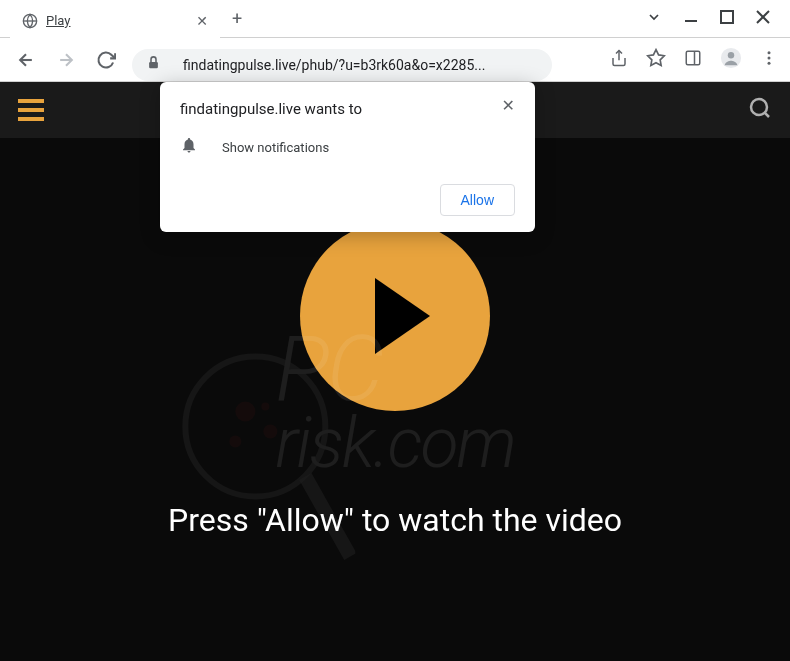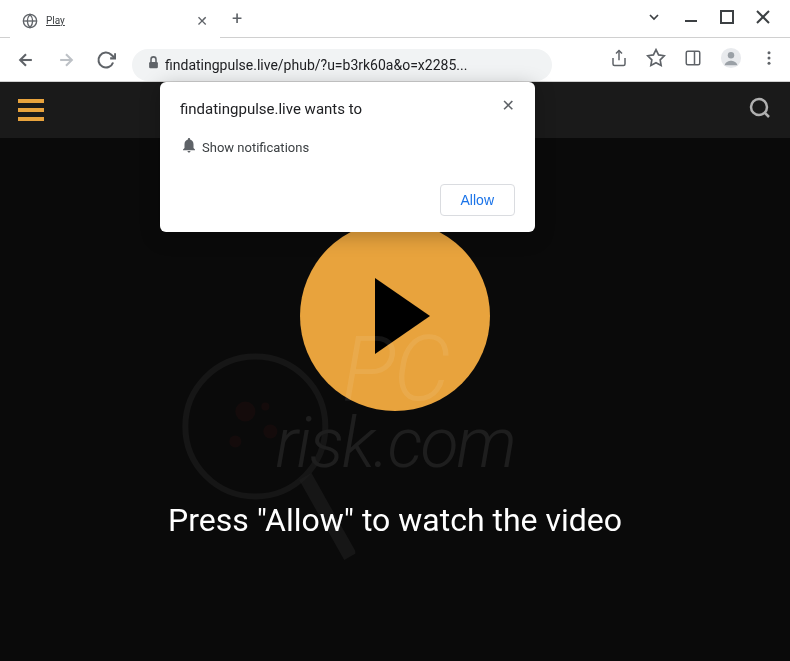--- a/index.html
+++ b/index.html
@@ -2,30 +2,30 @@
 <html><head>
   <meta charset="utf-8">
   <style>
     * { margin: 0; padding: 0; box-sizing: border-box; }
     body { font-family: -apple-system, BlinkMacSystemFont, "Segoe UI", Roboto, sans-serif; width: 790px; height: 661px; overflow: hidden; background: #fff; }
     
     .titlebar { height: 38px; background: #fff; border-bottom: 1px solid #d0d0d0; display: flex; align-items: center; }
     .tab-strip { display: flex; align-items: center; padding-left: 10px; flex: 1; }
     .tab { display: flex; align-items: center; gap: 8px; background: #fff; border-radius: 8px 8px 0 0; padding: 8px 12px; height: 34px; margin-top: 4px; min-width: 210px; }
     .tab-favicon { width: 16px; height: 16px; display: flex; align-items: center; justify-content: center; }
-    .tab-title { font-size: 10px; color: #3c4043; flex: 1; text-decoration: underline; }
+    .tab-title { font-size: 13px; color: #3c4043; flex: 1; text-decoration: underline; }
     .tab-close { color: #5f6368; font-size: 14px; cursor: pointer; }
     .new-tab { color: #5f6368; font-size: 18px; padding: 0 12px; cursor: pointer; }
     .window-controls { display: flex; align-items: center; gap: 22px; padding-right: 20px; }
     .win-ctrl { color: #3c4043; cursor: pointer; }
     
     .toolbar { height: 44px; background: #fff; border-bottom: 1px solid #d0d0d0; display: flex; align-items: center; padding: 0 12px; gap: 12px; }
     .nav-btn { color: #5f6368; display: flex; align-items: center; justify-content: center; width: 28px; height: 28px; }
     .nav-btn.disabled { color: #bdc1c6; }
-    .address-bar { flex: 1; height: 32px; background: #f1f3f4; border-radius: 16px; display: flex; align-items: center; padding: 16px 14px; gap: 4px; max-width: 420px; margin-top: 10px; }
+    .address-bar { flex: 1; height: 32px; background: #f1f3f4; border-radius: 16px; display: flex; align-items: center; padding: 16px 14px; gap: 22px; max-width: 420px; margin-top: 10px; }
     .lock-icon { color: #5f6368; }
     .url-text { font-size: 14px; color: #202124; flex: 1; white-space: nowrap; overflow: hidden; text-overflow: ellipsis; }
     .toolbar-right { display: flex; align-items: center; gap: 18px; margin-left: auto; }
     .toolbar-icon { color: #5f6368; }
     
     .content { position: relative; width: 100%; height: calc(100% - 82px); background: #0a0a0a; overflow: hidden; }
     
     .site-header { height: 56px; background: #1a1a1a; display: flex; align-items: center; justify-content: space-between; padding: 0 18px; }
     .hamburger { display: flex; flex-direction: column; gap: 5px; cursor: pointer; }
     .hamburger-line { width: 26px; height: 4px; background: #e8a33d; }
@@ -33,29 +33,29 @@
     
     .video-area { position: relative; width: 100%; height: calc(100% - 56px); display: flex; flex-direction: column; align-items: center; justify-content: center; }
     
     .play-button { width: 190px; height: 190px; background: #e8a33d; border-radius: 50%; display: flex; align-items: center; justify-content: center; cursor: pointer; margin-top: -40px; }
     .play-triangle { width: 0; height: 0; border-left: 55px solid #000; border-top: 38px solid transparent; border-bottom: 38px solid transparent; margin-left: 14px; }
     
     .instruction-text { color: #fff; font-size: 32px; font-weight: 400; margin-top: 90px; text-align: center; }
     
     .watermark { position: absolute; top: 50%; left: 50%; transform: translate(-50%, -50%); pointer-events: none; opacity: 0.08; }
     .watermark-text { font-size: 90px; font-style: italic; font-weight: 300; color: #fff; letter-spacing: -2px; white-space: nowrap; }
-    .watermark-main { display: block; text-align: center; }
+    .watermark-main { display: block; }
     .watermark-sub { display: block; font-size: 70px; margin-top: -20px; }
     .watermark-glass { position: absolute; left: -100px; top: 30px; }
     
     .permission-popup { position: absolute; top: 82px; left: 160px; width: 375px; background: #fff; border-radius: 6px; box-shadow: 0 4px 20px rgba(0,0,0,0.25); padding: 18px 20px 16px 20px; z-index: 100; }
     .popup-header { display: flex; justify-content: space-between; align-items: flex-start; text-align: right; }
     .popup-title { font-size: 15px; color: #202124; }
     .popup-close { color: #5f6368; cursor: pointer; font-size: 16px; margin-top: -4px; }
-    .popup-body { display: flex; align-items: center; gap: 4px; margin-top: 18px; }
+    .popup-body { display: flex; align-items: center; gap: 24px; margin-top: 18px; }
     .bell-icon { color: #5f6368; }
     .popup-message { font-size: 13px; color: #3c4043; }
     .popup-buttons { display: flex; justify-content: flex-end; gap: 4px; margin-top: 26px; }
     .popup-btn { padding: 7px 20px; border: 1px solid #dadce0; background: #fff; color: #1a73e8; font-size: 14px; border-radius: 4px; cursor: pointer; }
   </style>
 </head>
 <body>
 
 <div class="titlebar">
   <div class="tab-strip">

